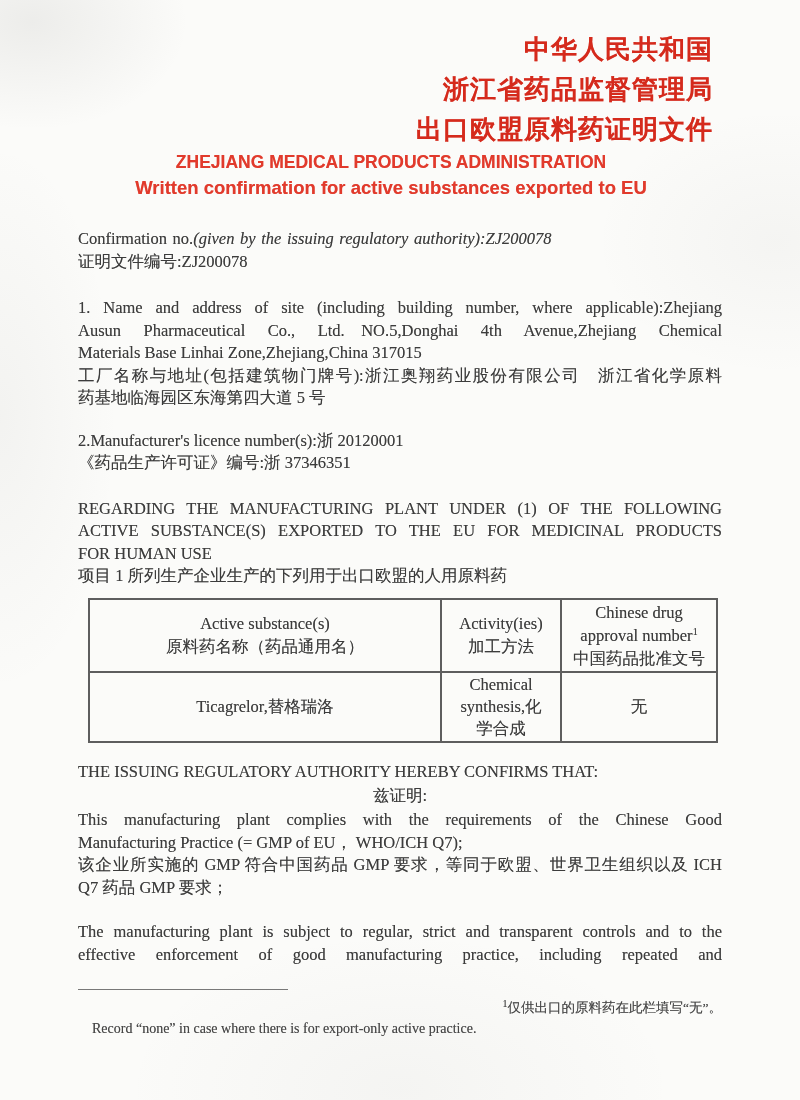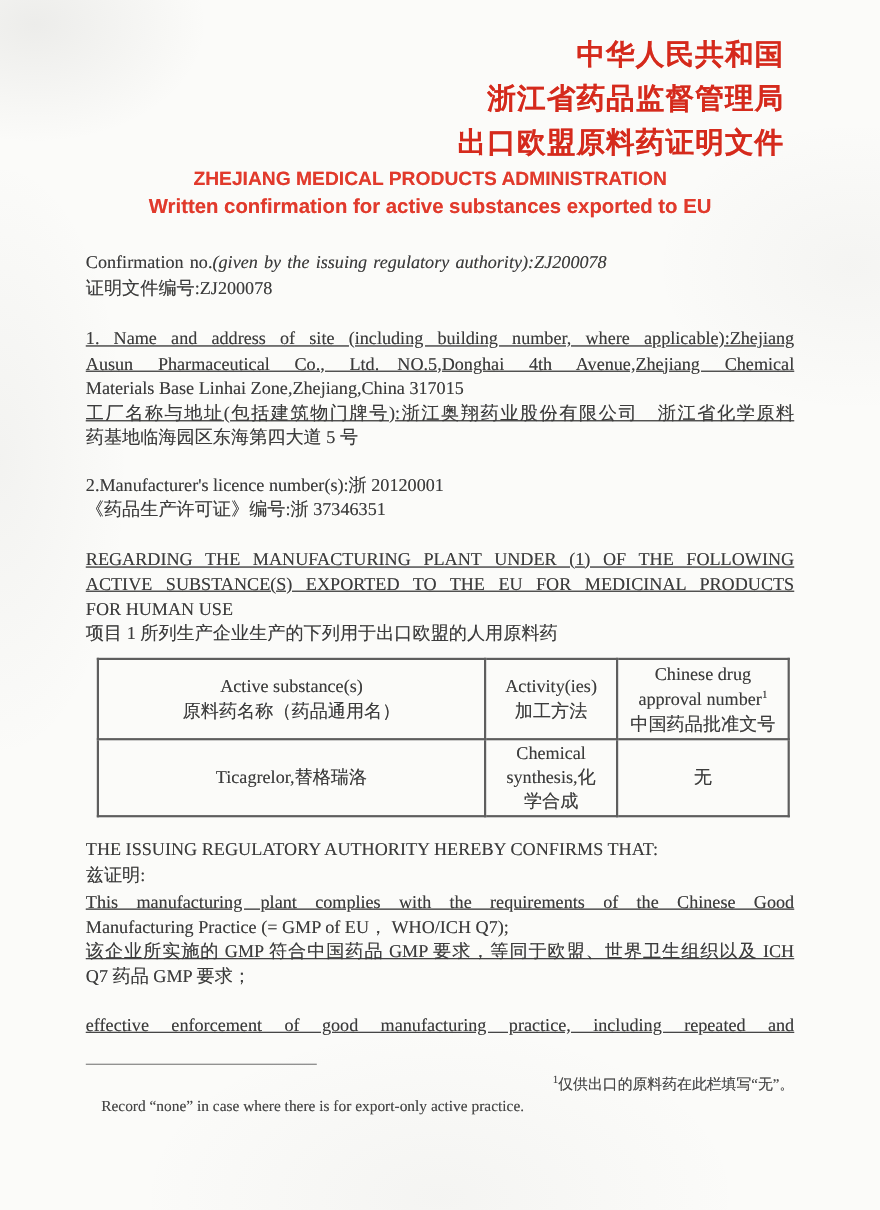--- a/index.html
+++ b/index.html
@@ -37,21 +37,21 @@
   }
   .en-title{
     font-family:"Liberation Sans","DejaVu Sans",sans-serif;
     font-weight:700;color:var(--subtitle-red);
     font-size:17.5px;line-height:25px;
     text-shadow:0 0 0.5px rgba(225,58,44,0.55);
   }
   .en-title.big{font-size:18.5px;}
   
   .tline{min-height:22.5px;}
-  .just{text-align:justify;text-align-last:justify;text-decoration:underline;}
+  .just{text-align:justify;text-align-last:justify;}
   .it{font-style:italic;}
   
   .conf{margin-top:28px;word-spacing:1.5px;}
   .s1{margin-top:24px;}
   .s2{margin-top:20px;font-family:Liberation Serif, serif;}
   .reg{margin-top:23px;}
   
   table.subs{
     margin-top:10px;margin-left:10px;width:628px;
     border-collapse:collapse;table-layout:fixed;
@@ -63,21 +63,21 @@
     border:2px solid var(--border);
     font-weight:normal;text-align:center;vertical-align:middle;
     padding:1px 4px;
   }
   table.subs th{height:69px;line-height:23px;font-size:16.5px;}
   table.subs td{height:66px;line-height:22px;font-size:16.5px;}
   table.subs td .tline{min-height:22px;}
   sup.fn{font-size:10px;vertical-align:super;line-height:0;}
   
   .confirms{margin-top:18px;}
-  .confirms .cnh{line-height:26px;}
+  .confirms .cnh{line-height:26px;text-align:center;}
   .p2{margin-top:22px;}
   
   .fnote{margin-top:23px;}
   .fline{width:210px;border-top:1.5px solid #787878;height:0;}
   .fcn{margin-top:7px;font-size:13.5px;line-height:21px;color:#474747;text-align:right;}
   .fen{margin-left:14px;font-size:14px;line-height:21px;color:#474747;}
 </style>
 </head>
 <body>
 
@@ -165,20 +165,21 @@
           <div class="tline">Manufacturing Practice (= GMP of EU， WHO/ICH Q7);</div>
         </div>
       <div>
           <div class="tline just">该企业所实施的 GMP 符合中国药品 GMP 要求，等同于欧盟、世界卫生组织以及 ICH</div>
           <div class="tline">Q7 药品 GMP 要求；</div>
         </div>
     </section>
 
     <section class="p2">
       <div>
+          <div class="tline just">The manufacturing plant is subject to regular, strict and transparent controls and to the</div>
           <div class="tline just">effective enforcement of good manufacturing practice, including repeated and</div>
         </div>
     </section>
 
     <footer class="fnote">
       <div class="fline"></div>
       <div class="fcn"><sup class="fn">1</sup><span>仅供出口的原料药在此栏填写“无”。</span></div>
       <div class="fen">Record “none” in case where there is for export-only active practice.</div>
     </footer>
 

